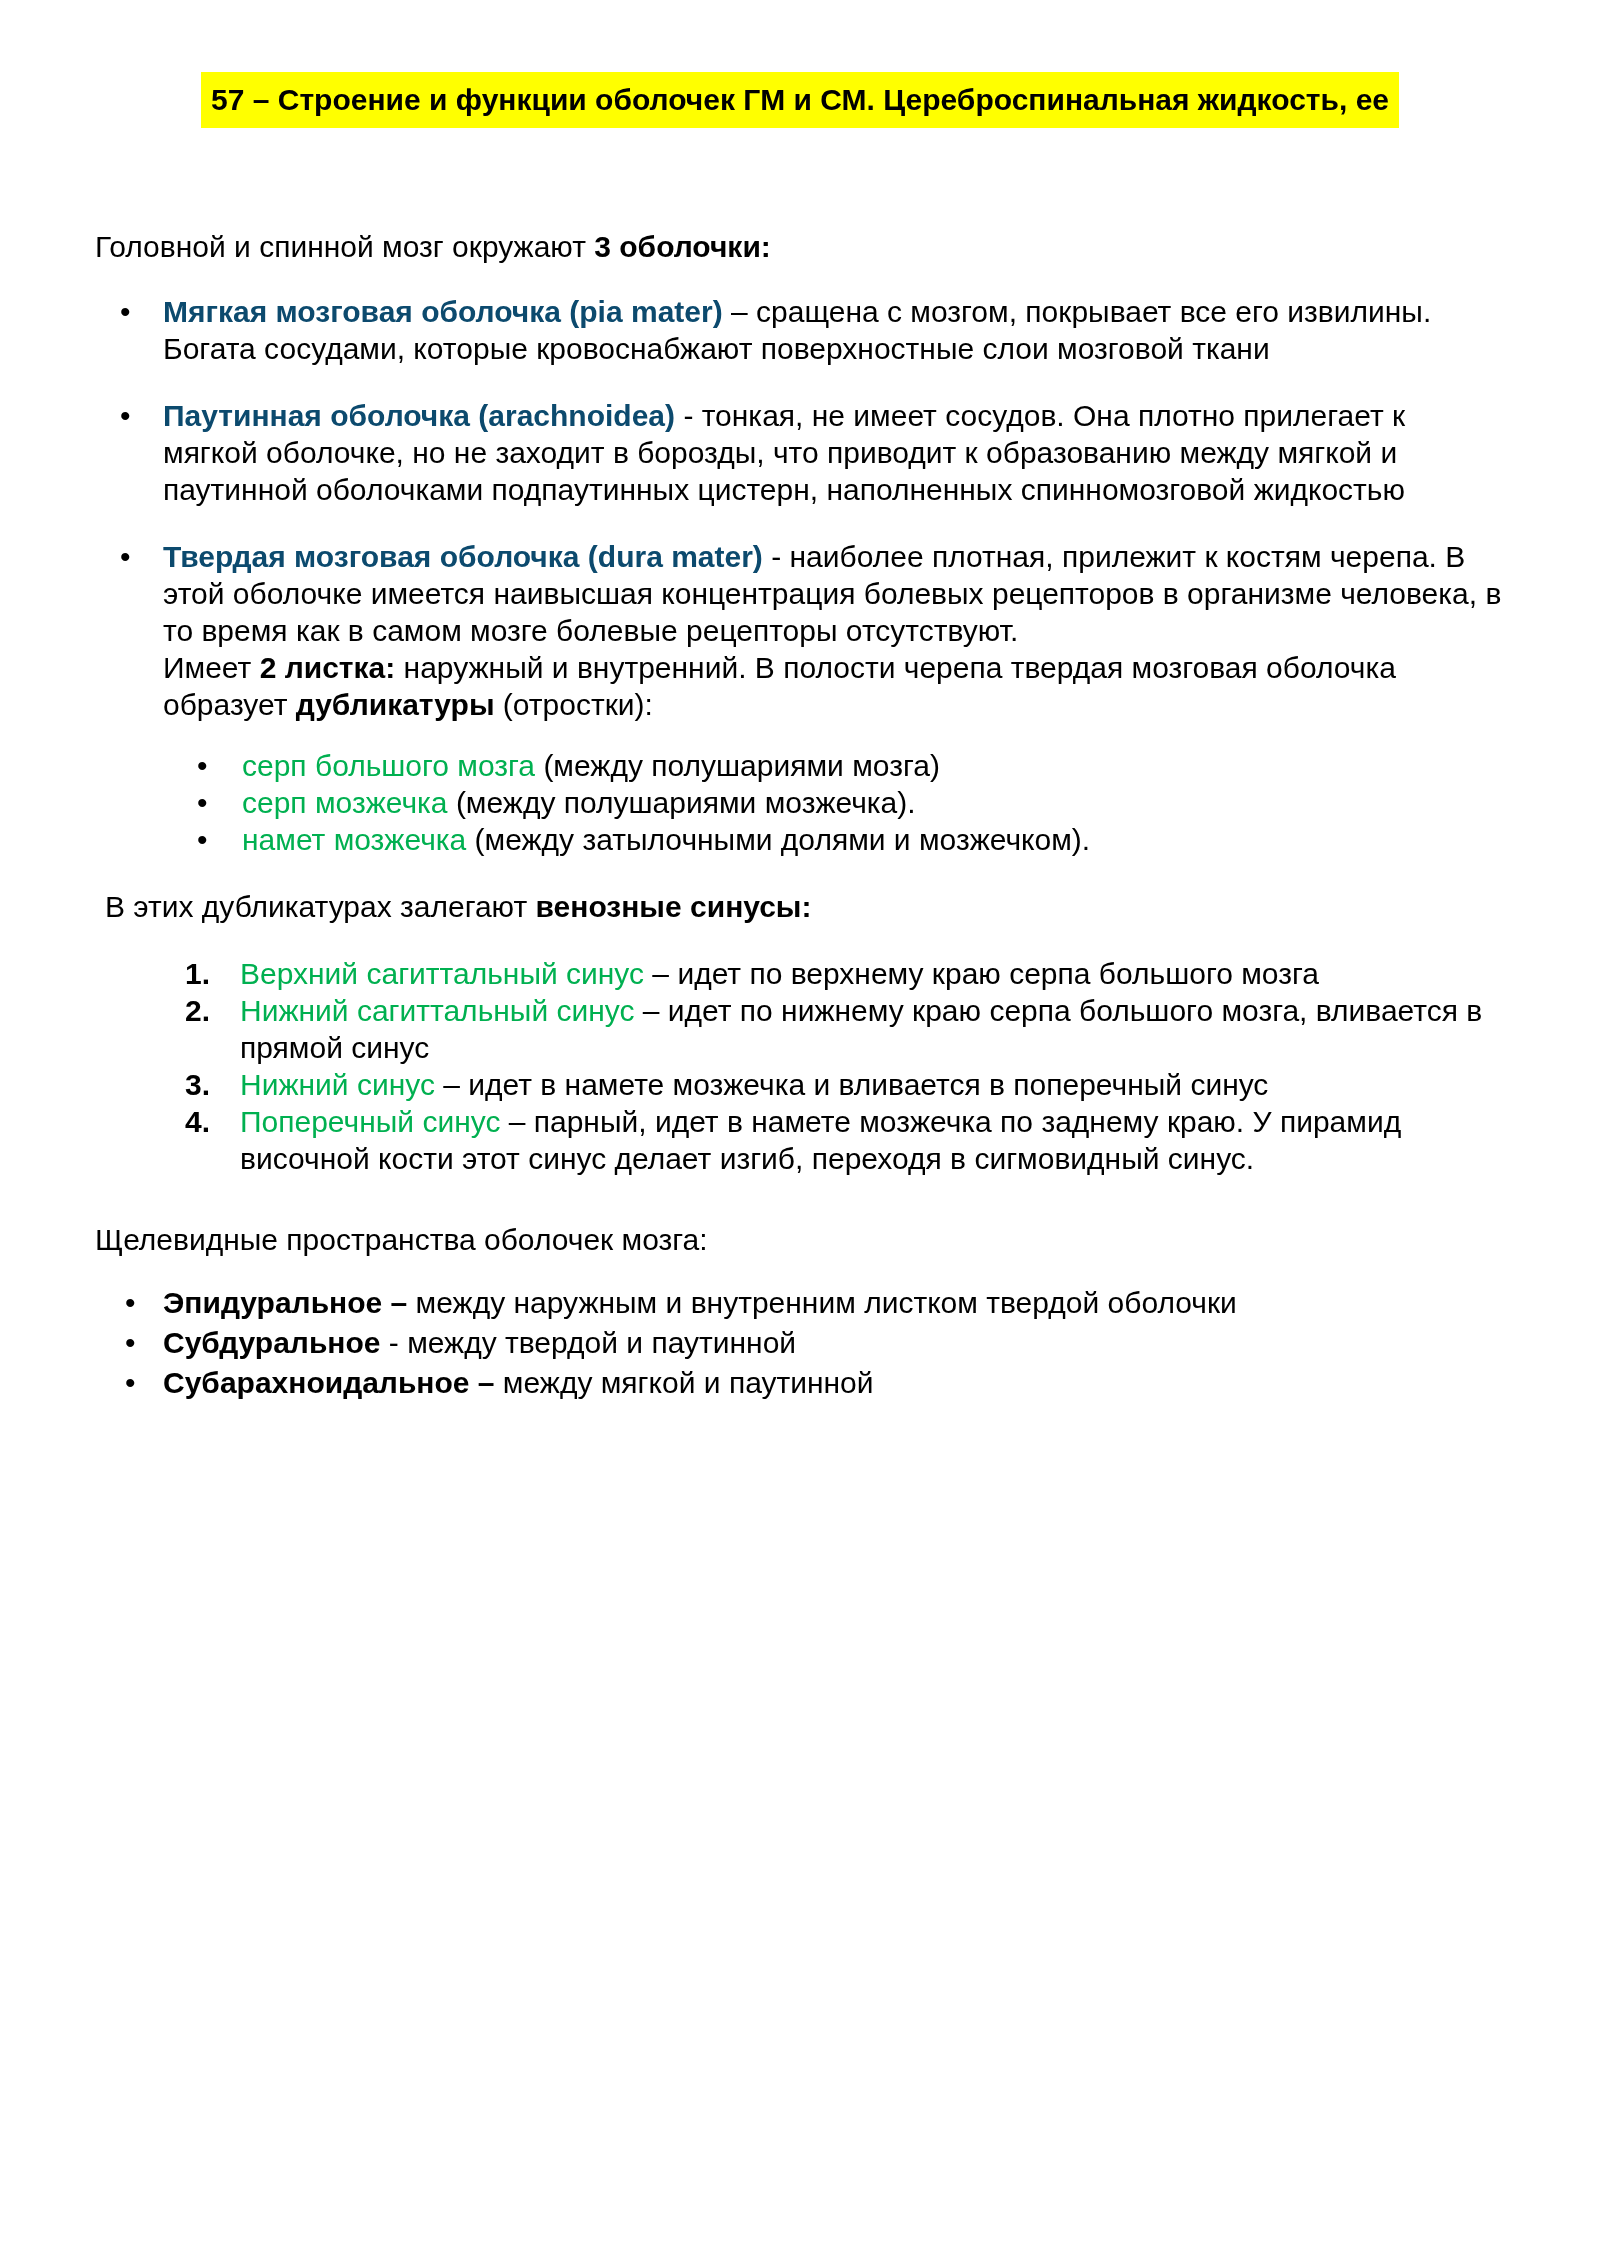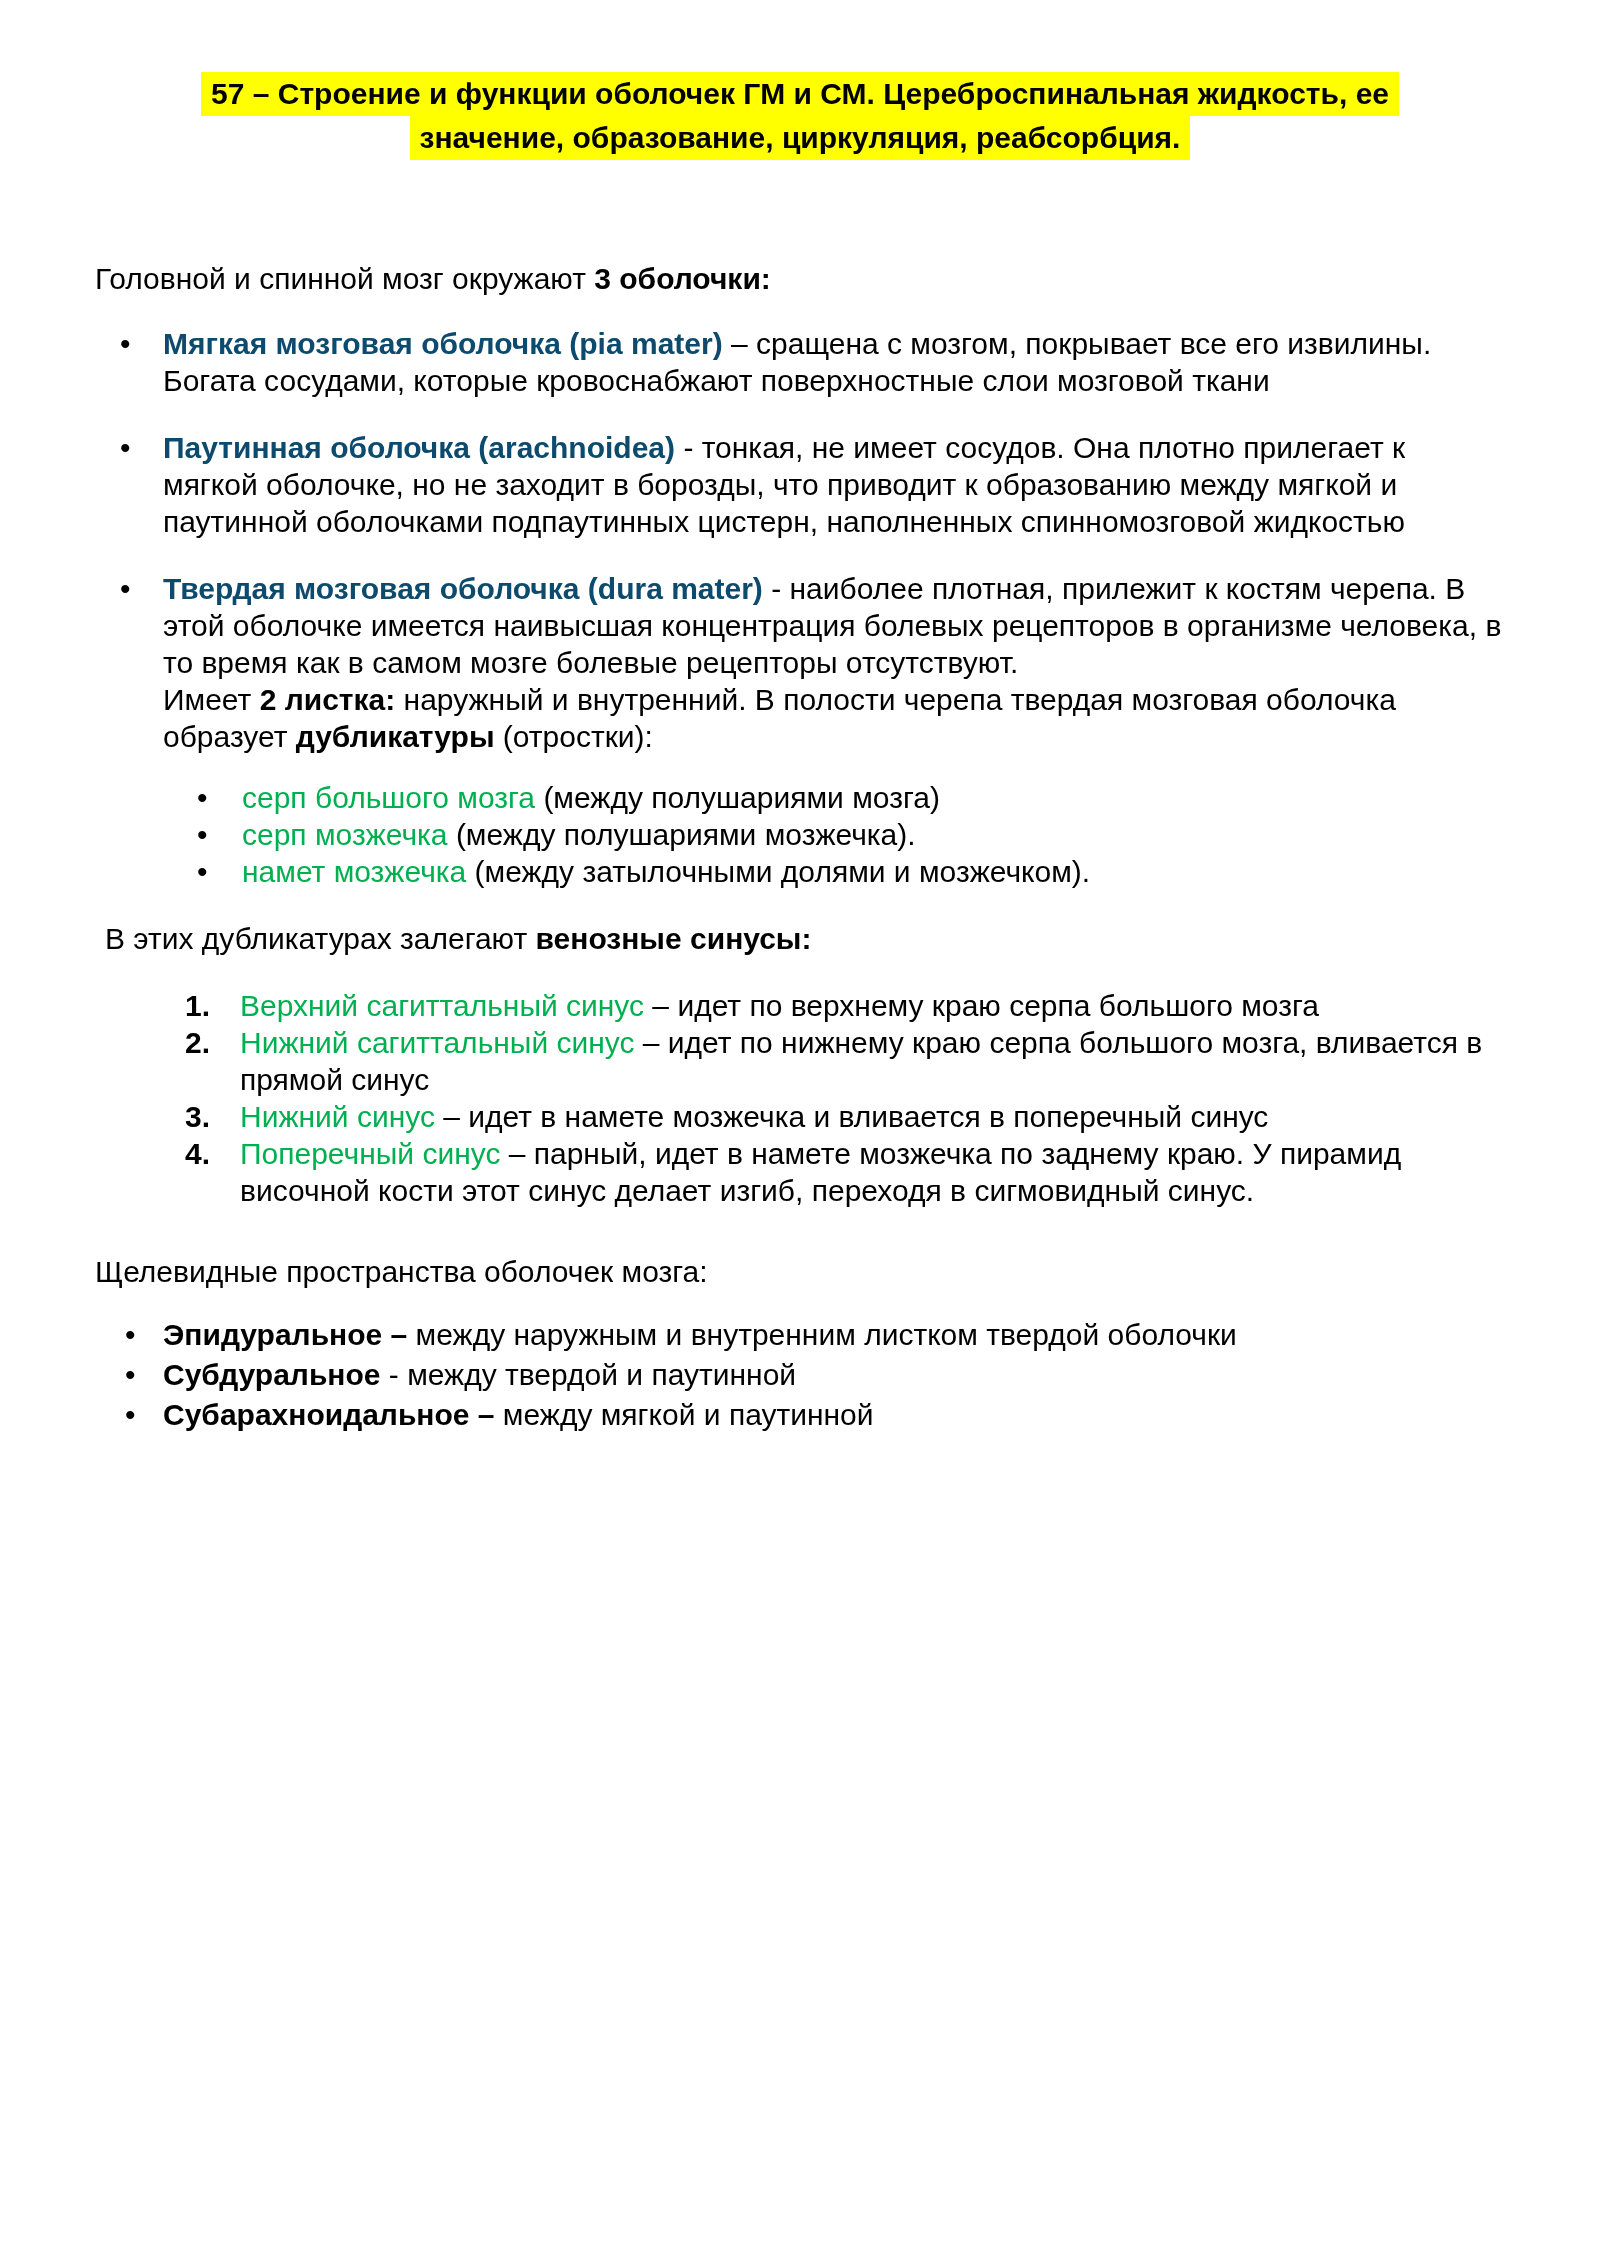--- a/index.html
+++ b/index.html
@@ -17,21 +17,21 @@
   }
   .title {
     text-align: center;
     font-weight: bold;
     font-size: 30px;
     line-height: 40px;
     margin-bottom: 100px;
   }
   .title .hl {
     background: #ffff00;
-    padding: 2px 10px;
+    padding: 8px 10px;
     display: inline-block;
   }
   .intro { margin-bottom: 28px; }
   b, .b { font-weight: bold; }
   .purple { color: #0c4a6e; font-weight: bold; }
   .green  { color: #00b050; font-weight: normal; }
 
   ul.plain, ol.plain { list-style: none; margin: 0; padding: 0; }
 
   ul.membranes > li {
@@ -86,21 +86,20 @@
     position: absolute;
     left: 30px;
     top: 0;
   }
 </style>
 </head>
 <body>
 
 <div class="title">
   <span class="hl">57 – Строение и функции оболочек ГМ и СМ. Цереброспинальная жидкость, ее</span><br>
-  <span class="hl">значение, образование, циркуляция, реабсорбция.</span>
 </div>
 
 <p class="intro"><span>Головной и спинной мозг окружают </span><b>3 оболочки:</b></p>
 
 <ul class="plain membranes">
   <li>
     <span class="bullet">•</span>
     <span class="purple">Мягкая мозговая оболочка (pia mater)</span><span> – сращена с мозгом, покрывает все его извилины. Богата сосудами, которые кровоснабжают поверхностные слои мозговой ткани</span>
   </li>
   <li>

